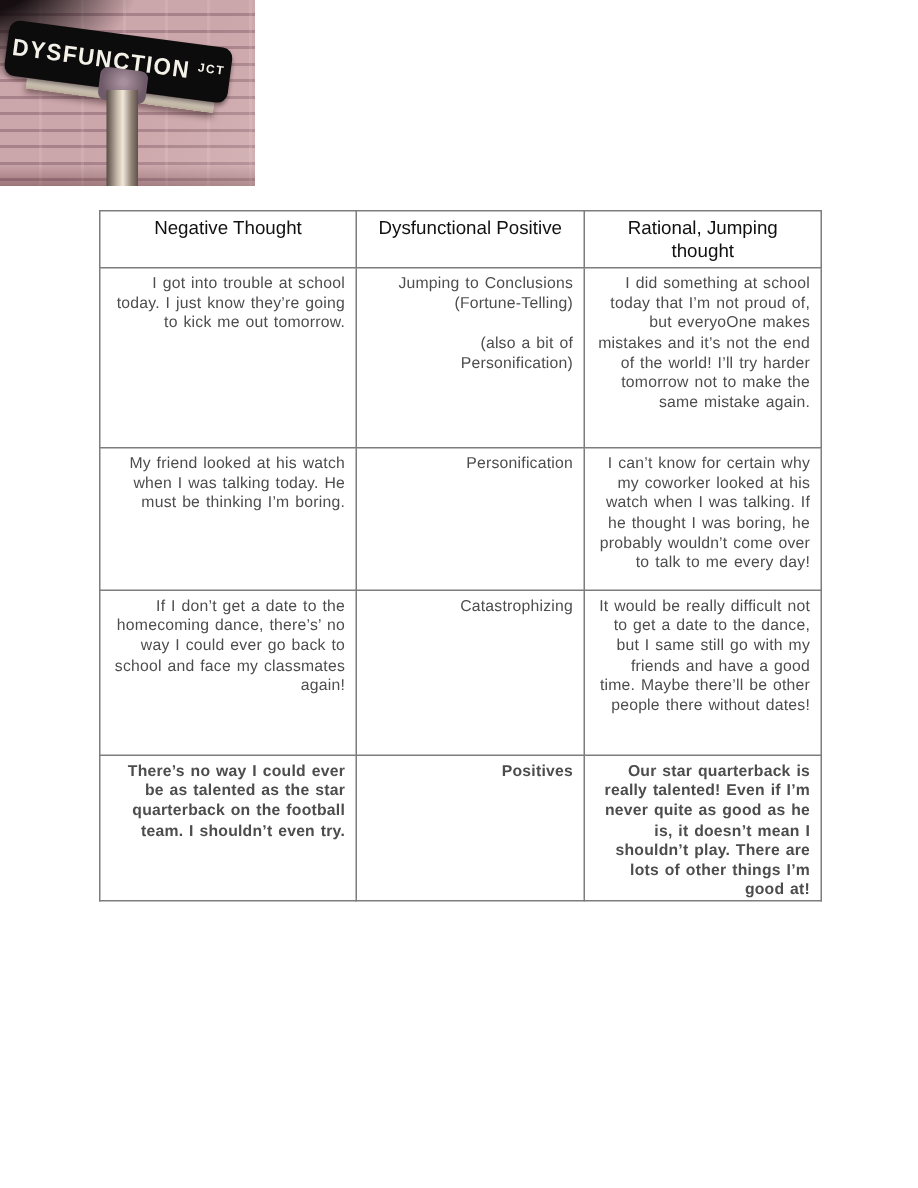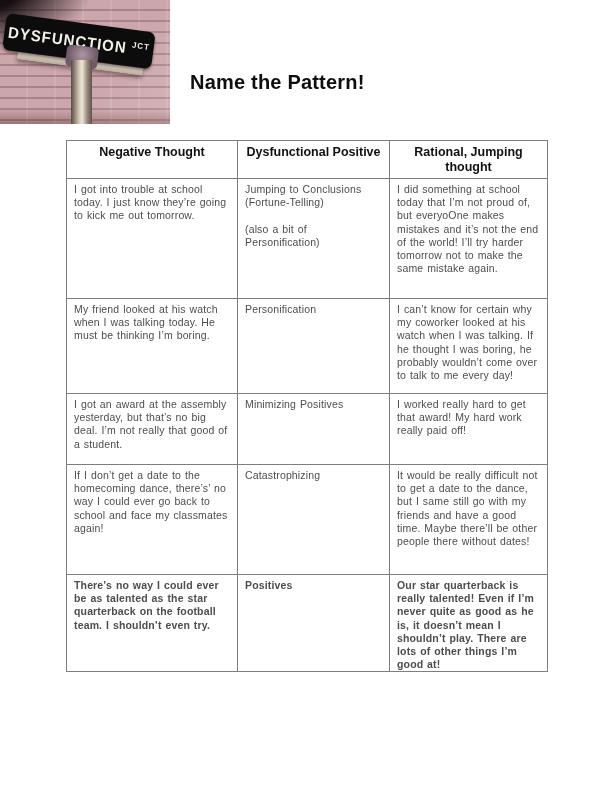--- a/index.html
+++ b/index.html
@@ -104,24 +104,25 @@
     position: absolute;
     left: 66px; top: 140px;
     width: 481px;
     border-collapse: collapse;
     table-layout: fixed;
   }
   .pattern-table td, .pattern-table th {
     border: 1px solid #7d7d7d;
     vertical-align: top;
     overflow: hidden;
+    text-align: right;
   }
   .pattern-table th {
     font-size: 12.5px;
-    font-weight: bold;
+    font-weight: normal;
     color: #111111;
     text-align: center;
     padding: 4px 6px 0 6px;
     line-height: 15px;
     vertical-align: top;
     margin-left: 44px;
   }
   .pattern-table td {
     font-size: 10.5px;
     color: #4d4d4d;
@@ -149,21 +150,20 @@
     <div class="corner-shadow"></div>
     <div class="crossbar"></div>
     <div class="sign">
       <span class="sign-text">DYSFUNCTION</span>
       <span class="sign-suffix">JCT</span>
     </div>
     <div class="bracket"></div>
     <div class="pole"></div>
   </div>
 
-  <h1 class="title">Name the Pattern!</h1>
 
   <table class="pattern-table">
     <colgroup>
       <col style="width:171px">
       <col style="width:152px">
       <col style="width:158px">
     </colgroup>
     <tbody>
       <tr class="hdr">
         <th>Negative Thought</th>
@@ -175,25 +175,20 @@
         <td class="pat">Jumping to Conclusions (Fortune-Telling)
 
 (also a bit of Personification)</td>
         <td class="rat">I did something at school today that I’m not proud of, but everyoOne makes mistakes and it’s not the end of the world! I’ll try harder tomorrow not to make the same mistake again.</td>
       </tr>
       <tr class="row-1">
         <td class="neg">My friend looked at his watch when I was talking today. He must be thinking I’m boring.</td>
         <td class="pat">Personification</td>
         <td class="rat">I can’t know for certain why my coworker looked at his watch when I was talking. If he thought I was boring, he probably wouldn’t come over to talk to me every day!</td>
       </tr>
-      <tr class="row-2">
-        <td class="neg">I got an award at the assembly yesterday, but that’s no big deal. I’m not really that good of a student.</td>
-        <td class="pat">Minimizing Positives</td>
-        <td class="rat">I worked really hard to get that award! My hard work really paid off!</td>
-      </tr>
       <tr class="row-3">
         <td class="neg">If I don’t get a date to the homecoming dance, there’s’ no way I could ever go back to school and face my classmates again!</td>
         <td class="pat">Catastrophizing</td>
         <td class="rat">It would be really difficult not to get a date to the dance, but I same still go with my friends and have a good time. Maybe there’ll be other people there without dates!</td>
       </tr>
       <tr class="row-4">
         <td class="neg">There’s no way I could ever be as talented as the star quarterback on the football team. I shouldn’t even try.</td>
         <td class="pat">Positives</td>
         <td class="rat">Our star quarterback is really talented! Even if I’m never quite as good as he is, it doesn’t mean I shouldn’t play. There are lots of other things I’m good at!</td>
       </tr>

